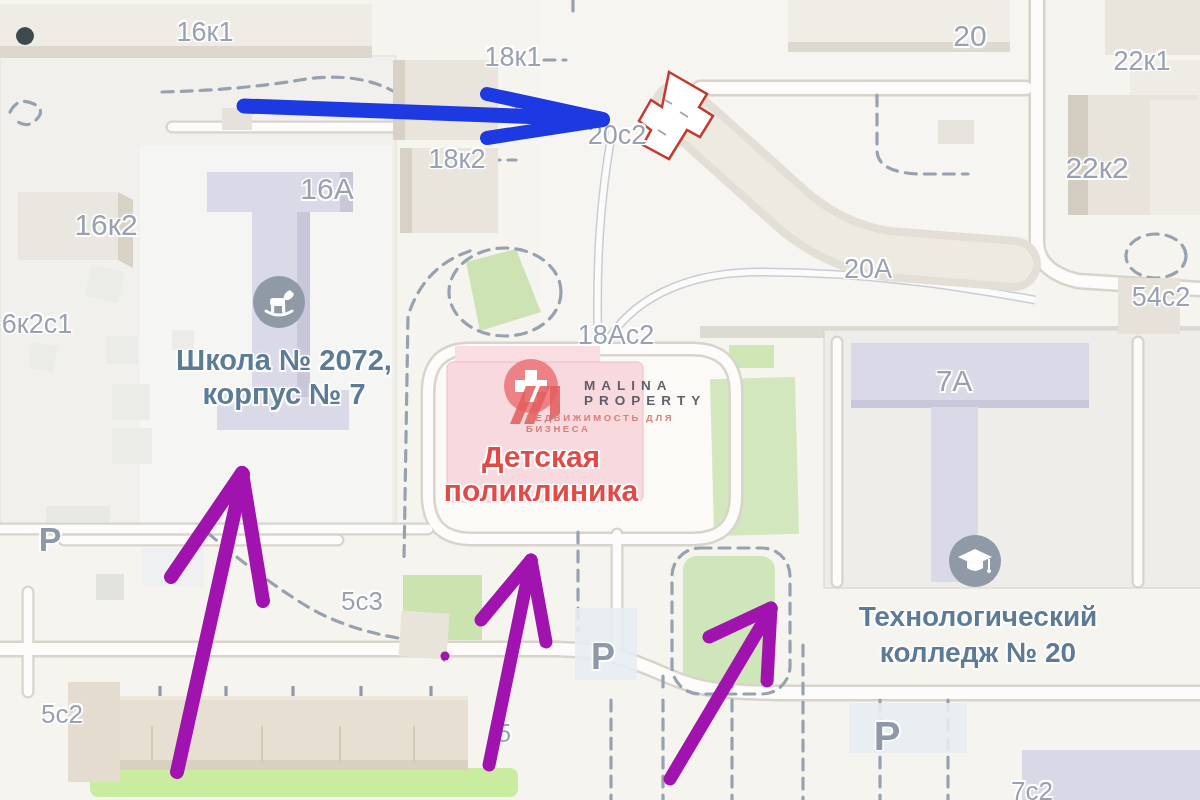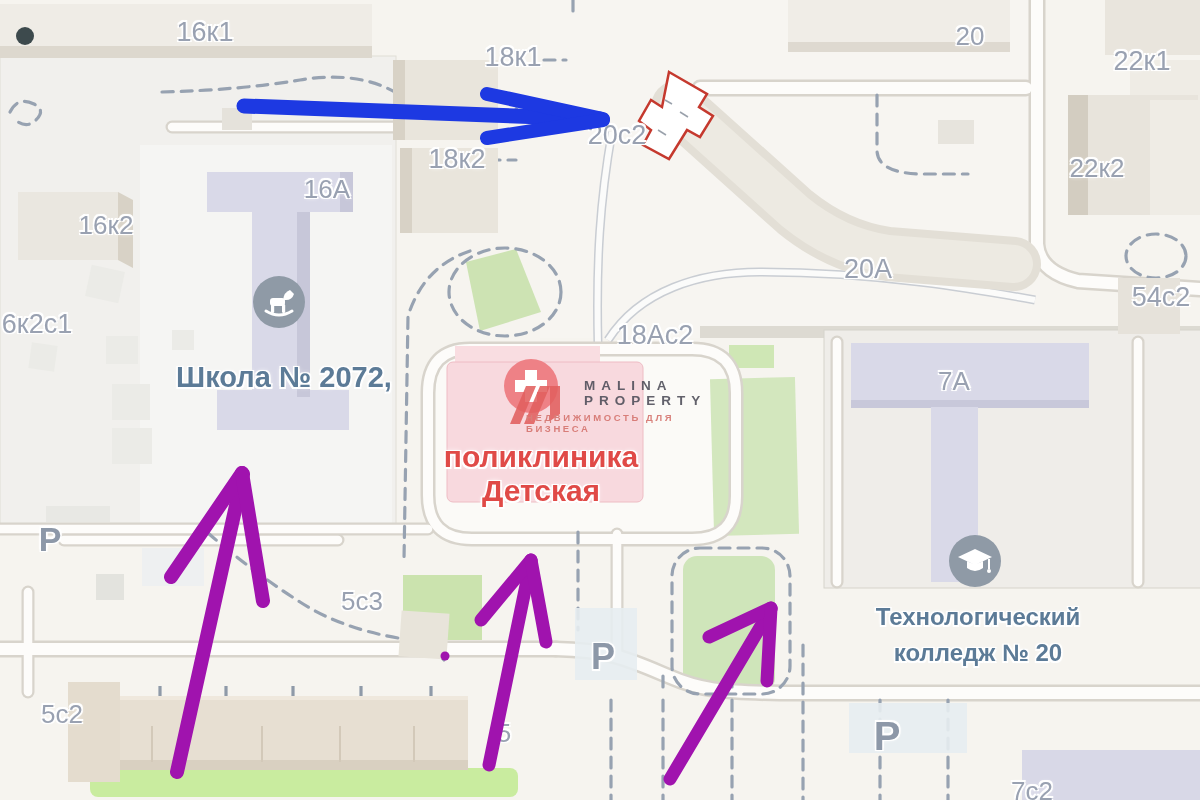--- a/index.html
+++ b/index.html
@@ -5,28 +5,28 @@
   html,body{margin:0;padding:0;background:#e9e7e2;}
   #map{position:relative;width:1200px;height:800px;overflow:hidden;
        background:#f6f4ef;font-family:"Liberation Sans",sans-serif;}
   #base,#overlay{position:absolute;left:0;top:0;}
   #overlay{z-index:6;pointer-events:none;}
   .labels{position:absolute;left:0;top:0;width:1200px;height:704px;z-index:4;}
   .lbl{position:absolute;transform:translate(-50%,-50%);white-space:nowrap;
        text-shadow:-1.5px -1.5px 0 #fff,1.5px -1.5px 0 #fff,-1.5px 1.5px 0 #fff,
                    1.5px 1.5px 0 #fff,0 0 4px #fff;}
   .num{font-size:27px;color:#99a1b1;font-weight:400;}
-  .num-lg{font-size:26px;}
+  .num-lg{font-size:30px;}
   .num-sm{font-size:26px;}
   .poi{position:absolute;transform:translate(-50%,-50%);text-align:center;
        color:#5c7b97;font-weight:bold;line-height:34px;white-space:nowrap;
        text-shadow:-1.5px -1.5px 0 #fff,1.5px -1.5px 0 #fff,-1.5px 1.5px 0 #fff,
                    1.5px 1.5px 0 #fff,0 0 5px #fff;}
   .poi-school{font-size:29px;}
-  .poi-college{font-size:24px;line-height:36px;}
+  .poi-college{font-size:28px;line-height:36px;}
   .poi-clinic{color:#e04a47;font-size:30px;line-height:34px;}
   .parking{font-weight:bold;color:#8d98a8;}
   .watermark{position:absolute;left:500px;top:370px;width:220px;height:56px;
              z-index:5;opacity:.88;}
   .wm-mark{position:absolute;left:10px;top:10px;}
   .wm-brand{position:absolute;left:84px;top:8px;color:#4d4d58;font-weight:bold;
             font-size:13.5px;letter-spacing:6px;line-height:15px;}
   .wm-brand2{top:23px;}
   .wm-tagline{position:absolute;left:26px;top:42px;color:#d4716b;font-size:9.5px;
               letter-spacing:2.6px;font-weight:bold;}
@@ -245,37 +245,38 @@
   <div class="lbl num num-lg" style="left:970px;top:36px">20</div>
   <div class="lbl num" style="left:1142px;top:61px">22к1</div>
   <div class="lbl num" style="left:457px;top:159px">18к2</div>
   <div class="lbl num" style="left:617px;top:135px">20с2</div>
   <div class="lbl num num-lg" style="left:1097px;top:168px">22к2</div>
   <div class="lbl num num-lg" style="left:327px;top:189px">16А</div>
   <div class="lbl num num-lg" style="left:106px;top:225px">16к2</div>
   <div class="lbl num" style="left:37px;top:324px">6к2с1</div>
   <div class="lbl num" style="left:868px;top:269px">20А</div>
   <div class="lbl num" style="left:1161px;top:297px">54с2</div>
-  <div class="lbl num" style="left:655px;top:335px">18Ас2</div>
+  <div class="lbl num" style="left:616px;top:335px">18Ас2</div>
   <div class="lbl num num-lg" style="left:954px;top:381px">7А</div>
   <div class="lbl num num-sm" style="left:362px;top:601px">5с3</div>
   <div class="lbl num num-sm" style="left:62px;top:714px">5с2</div>
   <div class="lbl num num-sm" style="left:504px;top:733px">5</div>
   <div class="lbl num num-sm" style="left:1032px;top:791px">7с2</div>
 
   <div class="lbl parking" style="left:50px;top:539px;font-size:34px">P</div>
   <div class="lbl parking" style="left:603px;top:657px;font-size:36px">P</div>
   <div class="lbl parking" style="left:887px;top:736px;font-size:40px">P</div>
 
   <div class="poi poi-school" style="left:284px;top:377px">
     <div>Школа № 2072,</div>
+    <div>корпус № 7</div>
   </div>
   <div class="poi poi-clinic" style="left:541px;top:474px">
+    <div>Детская</div>
     <div>поликлиника</div>
-    <div>Детская</div>
   </div>
   <div class="poi poi-college" style="left:978px;top:635px">
     <div>Технологический</div>
     <div>колледж № 20</div>
   </div>
 </div>
 
 <div class="watermark">
   <svg class="wm-mark" width="66" height="46" viewBox="0 0 66 46">
     <g fill="#e2605f">

